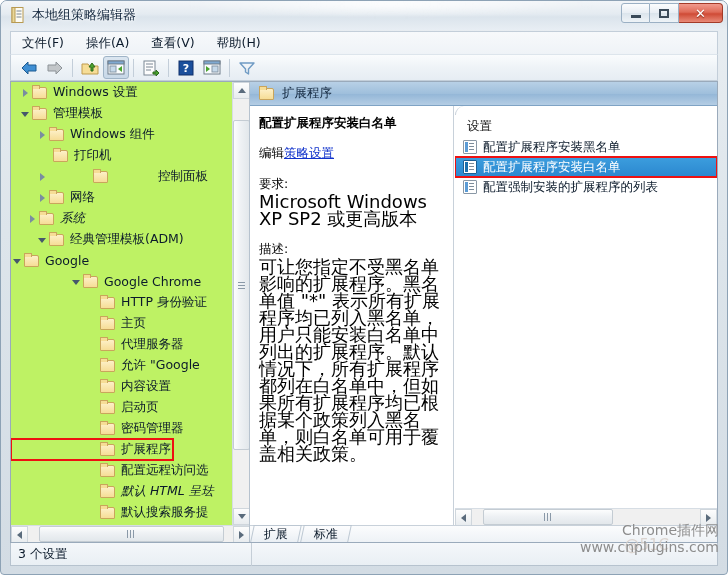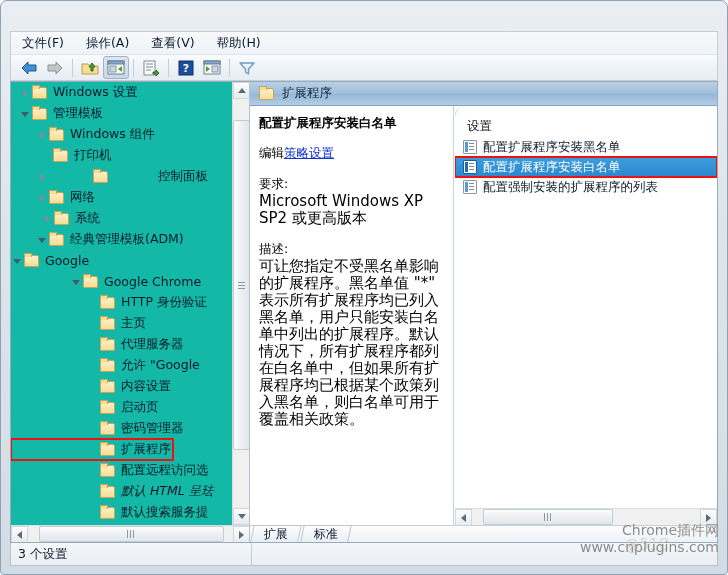--- a/index.html
+++ b/index.html
@@ -86,21 +86,21 @@
   
   .content{
     position:absolute;left:9px;top:80px;width:708px;height:462px;
     background:#ffffff;border:1px solid #9aaabb;box-sizing:border-box;
     overflow:hidden;
   }
 
   
   .tree-pane{
     position:absolute;left:0;top:0;width:239px;height:460px;
-    background:#14b8a6;overflow:hidden;
+    background:#bef264;overflow:hidden;
     border-right:1px solid #b6c2ce;box-sizing:border-box;
   }
   .tree-scroll{
     position:absolute;left:0;top:0;width:222px;height:443px;overflow:hidden;
   }
   .tree-row{
     position:relative;height:21px;display:flex;align-items:center;white-space:nowrap;
     font-size:12.5px;color:#0b1a2b;
   }
   .tw{display:inline-block;width:13px;height:13px;position:relative;flex:0 0 13px;}
@@ -183,21 +183,21 @@
   .detail{
     position:absolute;left:0;top:24px;width:204px;height:436px;
     background:#fff;padding:9px 8px 0 9px;box-sizing:border-box;overflow:hidden;
     border-right:1px solid #c8d1da;
   }
   .detail .d-title{font-size:12.5px;font-weight:bold;color:#000;line-height:16px;}
   .detail .d-gap{height:14px;}
   .detail .d-edit{font-size:12.5px;color:#000;}
   .detail .d-edit a{color:#1133cc;text-decoration:underline;}
   .detail .d-lbl{font-size:12.5px;color:#000;}
-  .detail .d-body{font-size:15px;color:#000;line-height:17px;}
+  .detail .d-body{font-size:18px;color:#000;line-height:17px;}
 
   .listpane{
     position:absolute;left:205px;top:24px;width:262px;height:436px;background:#fff;
   }
   .lp-tabtop{
     position:absolute;left:0;top:0;width:262px;height:9px;
     background:#fff;border-top-left-radius:9px;border-left:1px solid #c8d1da;
     box-sizing:border-box;
   }
   .lp-head{
@@ -277,20 +277,44 @@
     position:absolute;right:58px;bottom:20px;color:#d8cfc9;font-size:15px;
     opacity:.85;pointer-events:none;
   }
 </style>
 </head>
 <body>
 
 <div id="app">
   <div class="win-frame">
 
+    <div class="titlebar">
+      <div class="title-glow"></div>
+      <svg class="title-icon" viewBox="0 0 14 16">
+        <rect x="1" y="0.5" width="11" height="15" fill="#fdfbf2" stroke="#b89a52"></rect>
+        <rect x="1" y="0.5" width="3" height="15" fill="#e8d79a" stroke="#b89a52"></rect>
+        <g stroke="#7b8794" stroke-width="1">
+          <line x1="5.5" y1="4" x2="10.5" y2="4"></line>
+          <line x1="5.5" y1="7" x2="10.5" y2="7"></line>
+          <line x1="5.5" y1="10" x2="10.5" y2="10"></line>
+        </g>
+      </svg>
+      <div class="title-text">本地组策略编辑器</div>
+      <div class="wbtns">
+        <div class="wbtn">
+            <div class="glyph-min"></div>
+          </div>
+        <div class="wbtn">
+            <div class="glyph-max"></div>
+          </div>
+        <div class="wbtn close">
+            <div class="glyph-close">✕</div>
+          </div>
+      </div>
+    </div>
 
     <div class="menubar">
       <div class="menuitem">文件(F)</div>
       <div class="menuitem">操作(A)</div>
       <div class="menuitem">查看(V)</div>
       <div class="menuitem">帮助(H)</div>
     </div>
 
     <div class="toolbar">
       <div class="tbtn">
@@ -392,21 +416,21 @@
               </span>
               <span class="tree-label">控制面板</span>
             </div>
             <div class="tree-row" style="padding-left: 25px;">
               <span class="tw collapsed"></span>
               <span class="folder">
                 <i></i>
               </span>
               <span class="tree-label">网络</span>
             </div>
-            <div class="tree-row" style="padding-left: 30px;">
+            <div class="tree-row" style="padding-left: 15px; font-style: italic;">
               <span class="tw collapsed"></span>
               <span class="folder">
                 <i></i>
               </span>
               <span class="tree-label">系统</span>
             </div>
             <div class="tree-row" style="padding-left: 25px;">
               <span class="tw expanded"></span>
               <span class="folder">
                 <i></i>

